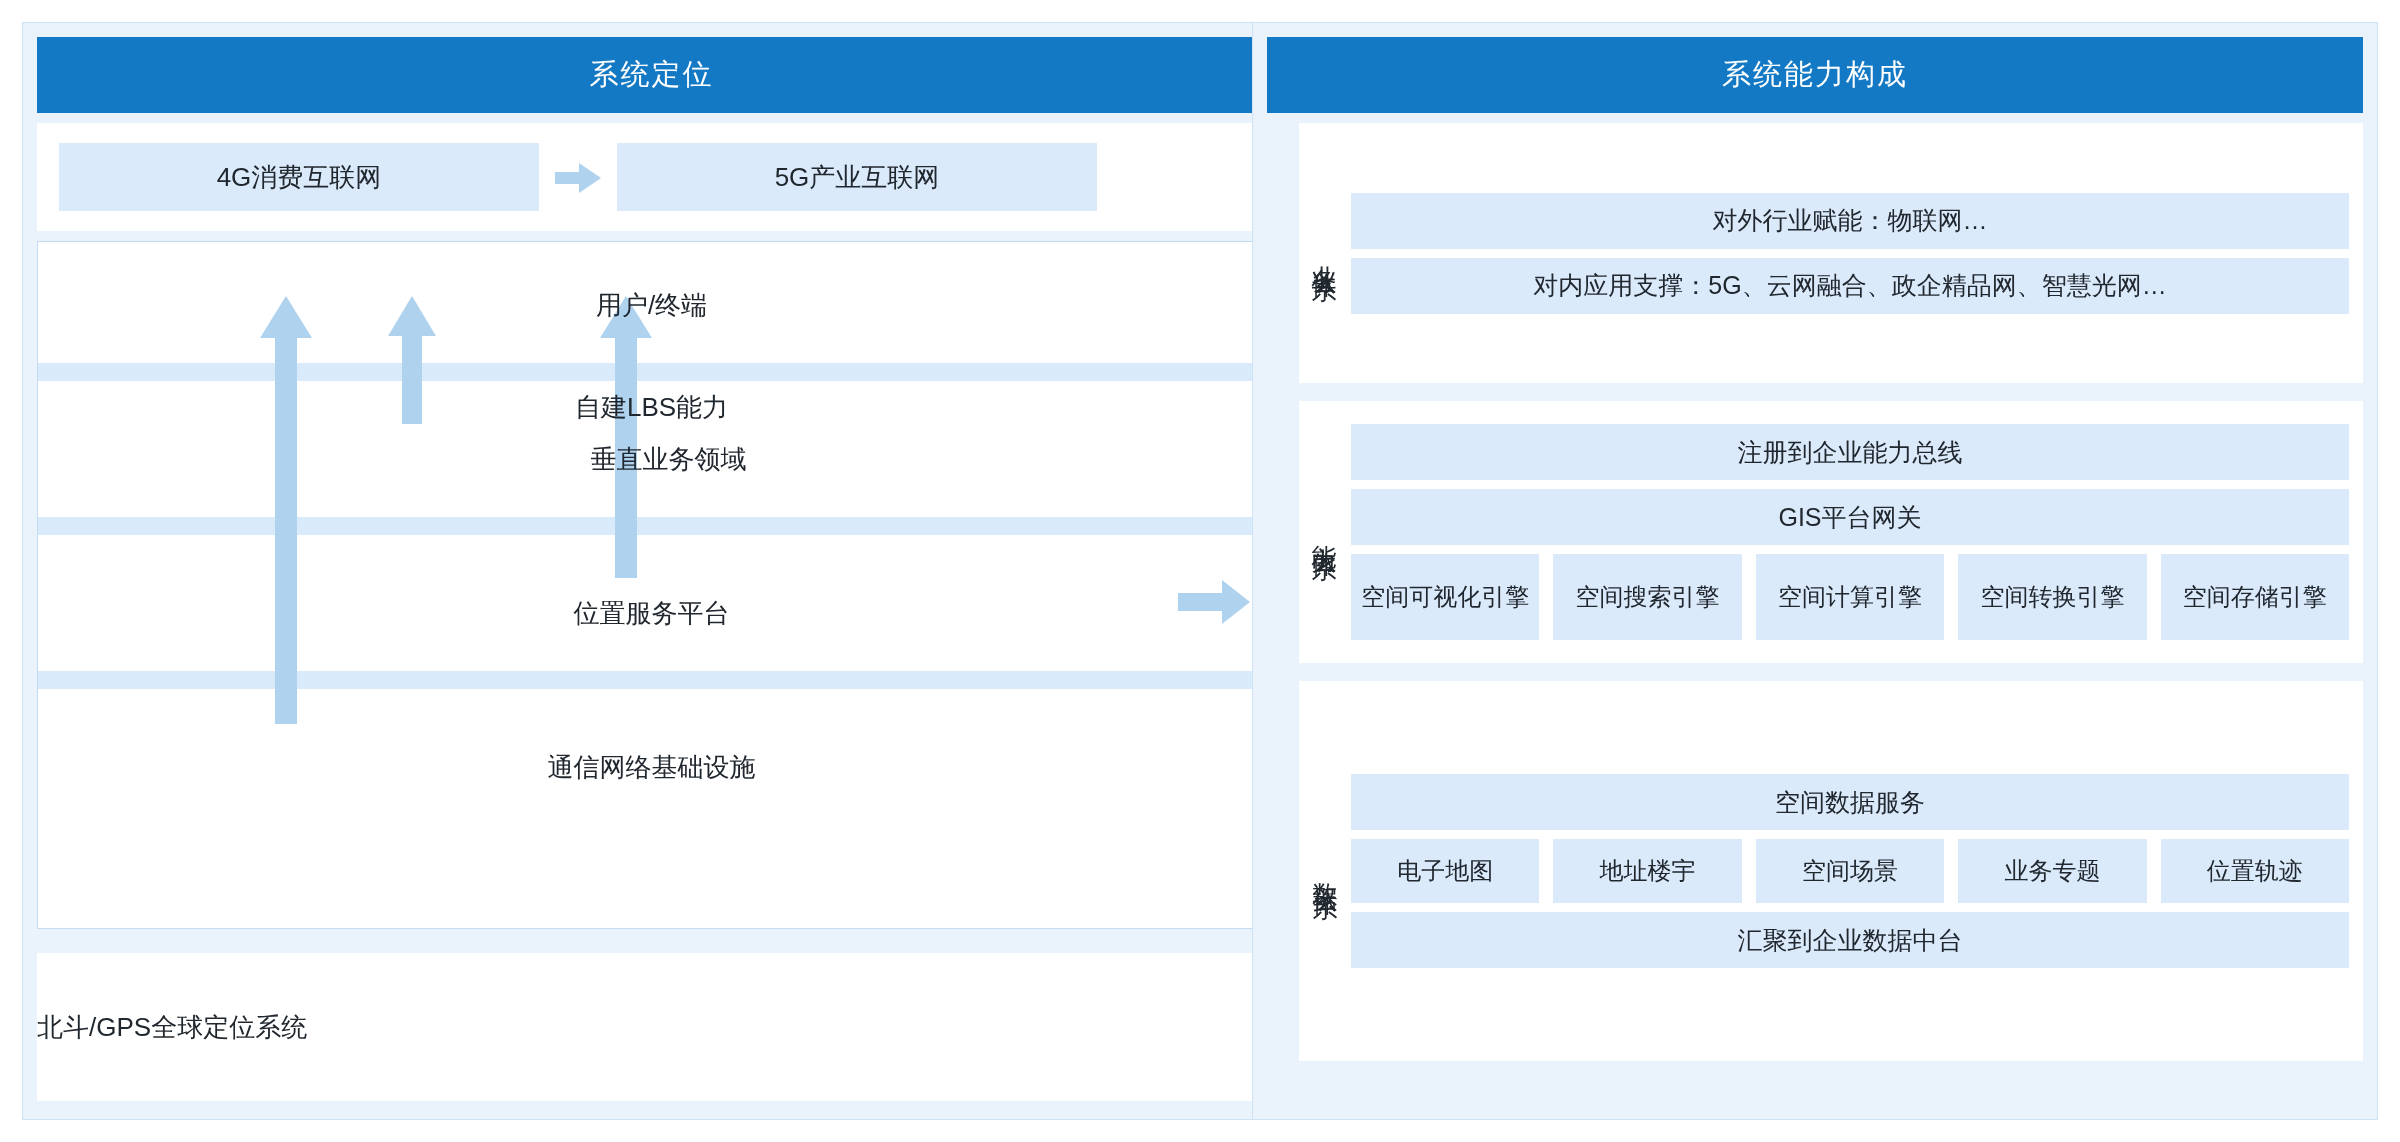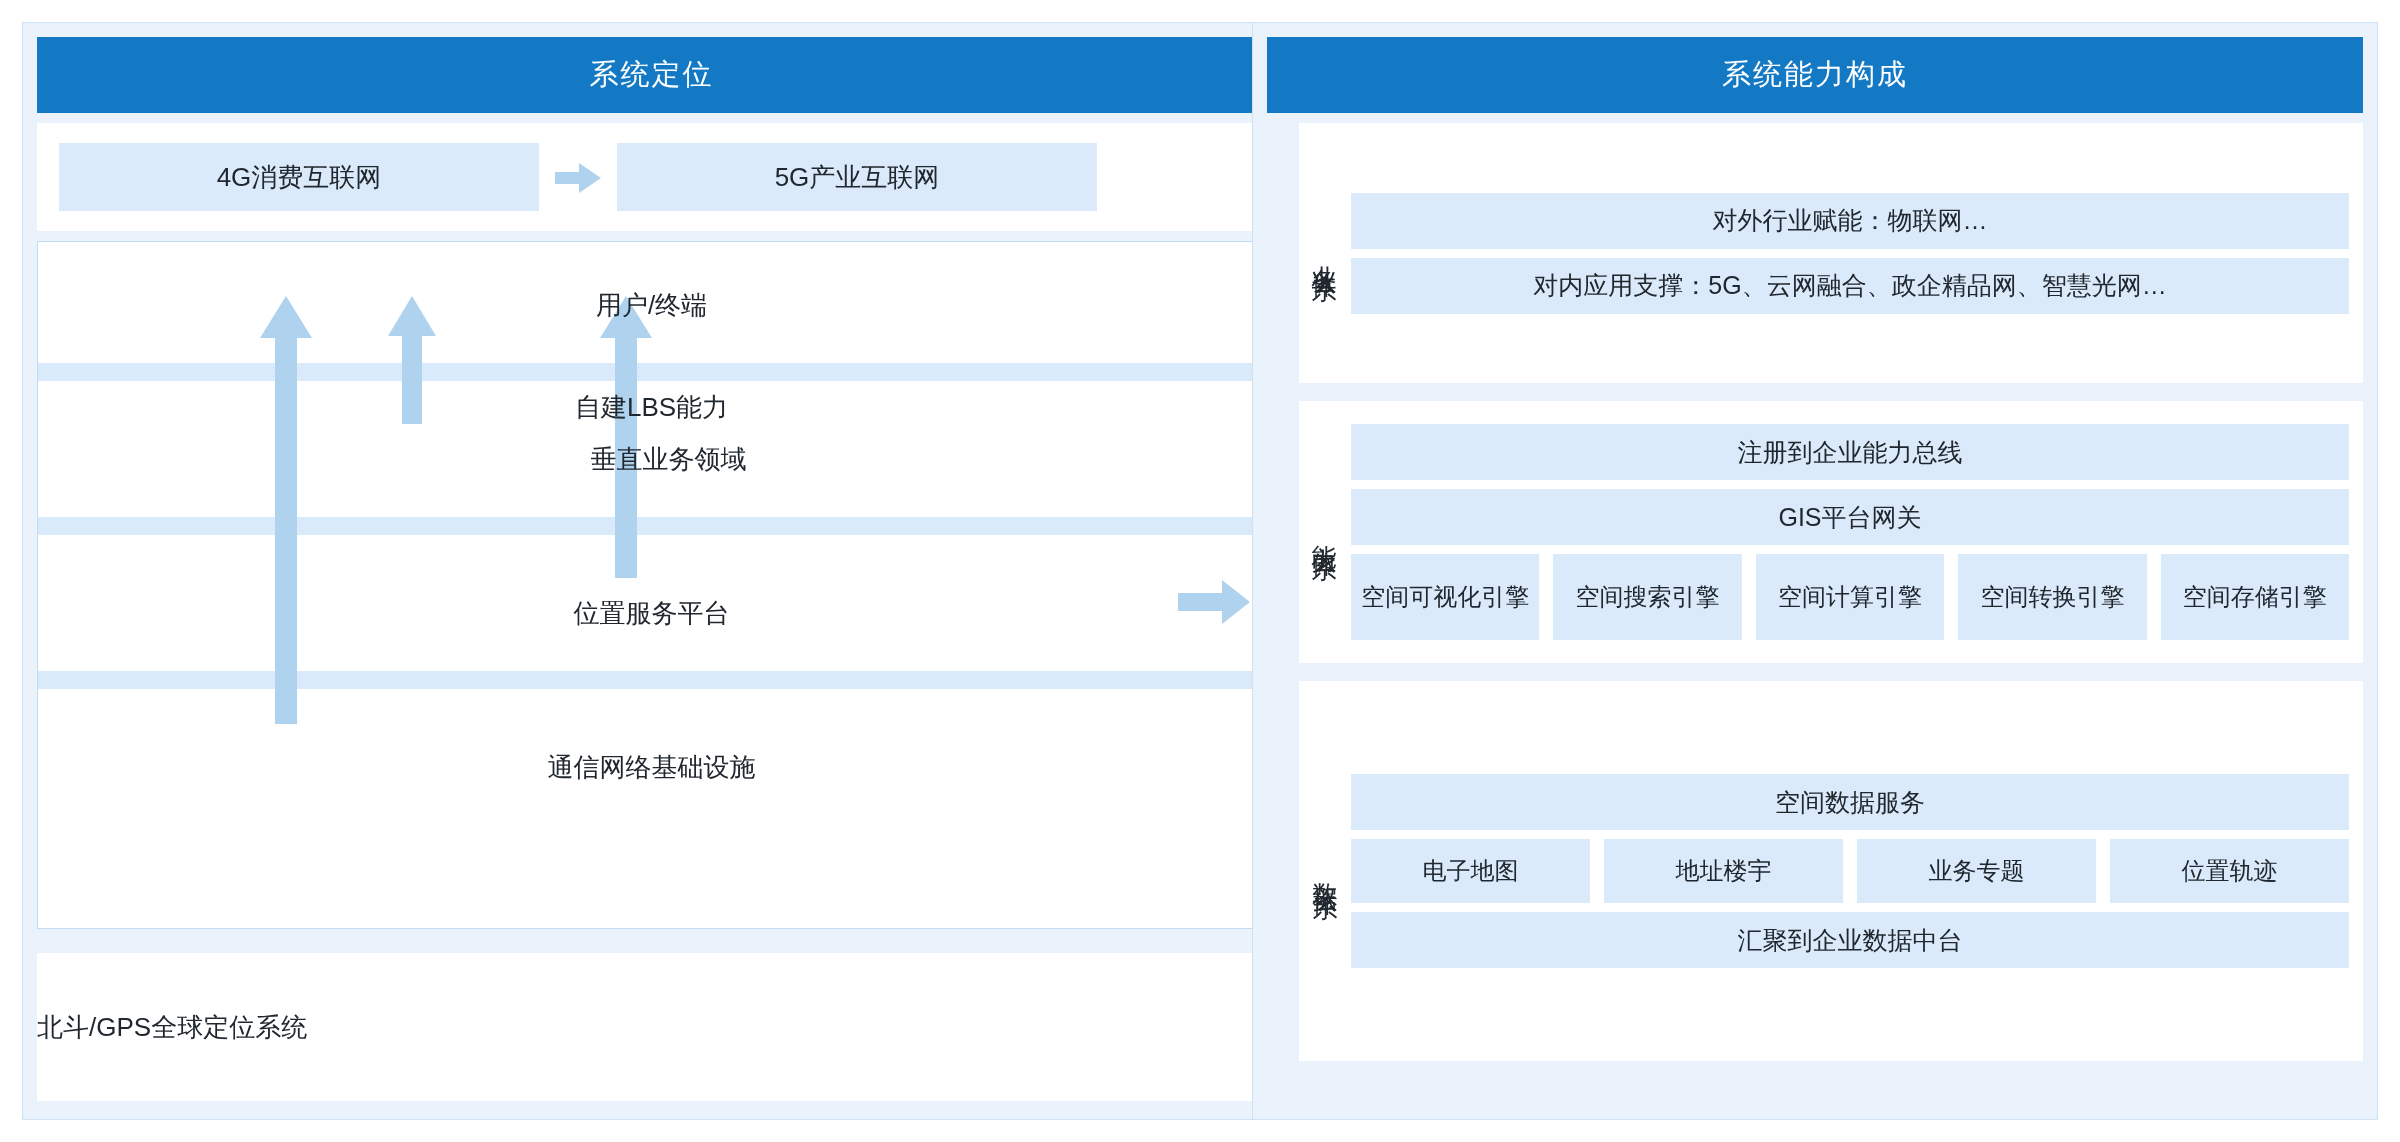--- a/index.html
+++ b/index.html
@@ -161,20 +161,21 @@
       </div>
     </div>
 
     <div class="group" id="group-data">
       <div class="group-label">数据体系</div>
       <div class="group-body">
         <div class="wide-row">空间数据服务</div>
         <div class="tile-row">
           <div class="tile">电子地图</div>
           <div class="tile">地址楼宇</div>
+          <div class="tile">空间场景</div>
           <div class="tile">业务专题</div>
           <div class="tile">位置轨迹</div>
         </div>
         <div class="wide-row">汇聚到企业数据中台</div>
       </div>
     </div>
 
   </div>
 </div>
 

